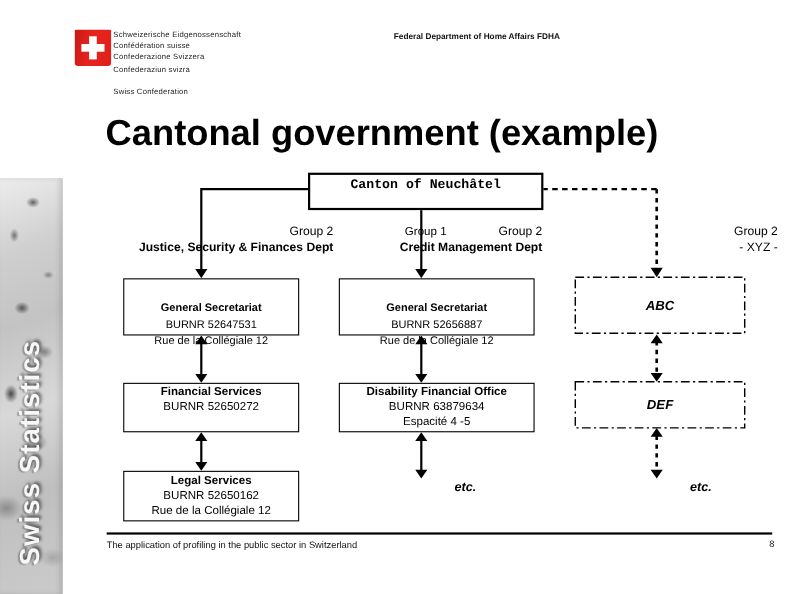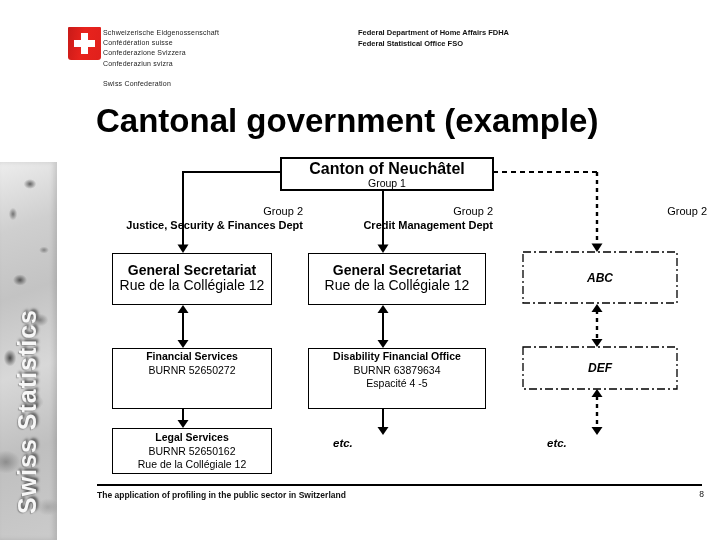--- a/index.html
+++ b/index.html
@@ -30,63 +30,62 @@
   .cross:after{content:"";position:absolute;left:6px;top:13px;width:21px;height:7px;background:#fff;}
   .logo-text{position:absolute;left:103px;top:28px;font-size:7px;line-height:10.2px;color:#222;letter-spacing:.2px;}
   .logo-conf{margin-top:10px;}
   .dept{position:absolute;left:358px;top:28px;font-size:7.5px;font-weight:bold;line-height:10.5px;color:#111;}
   .title{position:absolute;left:96px;top:102px;width:560px;font-size:33px;font-weight:bold;letter-spacing:0;}
   
   .lines-svg{position:absolute;left:0;top:0;width:720px;height:540px;z-index:1;}
   .obox{position:absolute;background:#fff;text-align:center;z-index:2;box-sizing:border-box;}
   .obox .t{font-weight:bold;}
   .canton{left:280px;top:157px;width:214px;height:34px;border:2px solid #000;padding-top:2px;}
-  .canton .t{font-size:16px;line-height:15px;}
-  .canton .s{font-size:10.5px;line-height:14px;}
-  .r1{top:253px;height:52px;border:1.5px solid #000;padding-top:9px;font-size:14px;line-height:15px;}
-  .r2{top:348px;height:61px;border:1.5px solid #000;padding-top:1px;font-size:10.5px;line-height:13.5px;}
+  .canton .t{font-size:12px;line-height:15px;font-family:Liberation Mono, monospace;}
+  .canton .s{font-size:10.5px;line-height:14px;margin-top:28px;}
+  .r1{top:253px;height:52px;border:1.5px solid #000;padding-top:19px;font-size:10px;line-height:15px;}
+  .r2{top:348px;height:45px;border:1.5px solid #000;padding-top:1px;font-size:10.5px;line-height:13.5px;}
   .r3{top:428px;height:46px;border:1.5px solid #000;padding-top:2px;font-size:10.5px;line-height:13.5px;}
   .c1{left:112px;width:160px;}
   .c2{left:308px;width:178px;}
   .dashbox{position:absolute;left:523px;width:154px;background:transparent;border:none;
     display:flex;align-items:center;justify-content:center;z-index:2;
     font-size:12px;font-weight:bold;font-style:italic;text-align:center;}
   .abc{top:252px;height:51px;}
   .def{top:347px;height:42px;}
   .grp{position:absolute;top:205px;width:220px;text-align:right;z-index:3;font-size:11px;line-height:13.5px;}
   .grp .d{font-weight:bold;}
   .grp.g3 .d{font-weight:normal;}
   .g1{left:83px;} .g2{left:273px;} .g3{left:487px;}
-  .etc{position:absolute;top:437px;width:100px;text-align:left;z-index:3;
+  .etc{position:absolute;top:437px;width:100px;text-align:right;z-index:3;
     font-size:11.5px;font-weight:bold;font-style:italic;}
   .etc2{left:333px;} .etc3{left:547px;}
   
   .fline{position:absolute;left:97px;top:484px;width:605px;height:1.5px;background:#000;}
-  .ftext{position:absolute;left:97px;top:489px;font-size:8.5px;font-weight:bold;line-height:12.5px;color:#111;}
+  .ftext{position:absolute;left:97px;top:489px;font-size:8.5px;font-weight:normal;line-height:12.5px;color:#111;}
   .pnum{position:absolute;left:688px;top:489px;width:16px;text-align:right;font-size:8.5px;color:#111;}
 </style>
 </head>
 <body>
 
 <div class="slide">
 
   <div class="photo"></div>
   <div class="vtext">Swiss Statistics</div>
 
   <div class="cross"></div>
   <div class="logo-text">
     <div>Schweizerische Eidgenossenschaft</div>
     <div>Confédération suisse</div>
     <div>Confederazione Svizzera</div>
     <div>Confederaziun svizra</div>
     <div class="logo-conf">Swiss Confederation</div>
   </div>
   <div class="dept">
     <div>Federal Department of Home Affairs FDHA</div>
-    <div>Federal Statistical Office FSO</div>
   </div>
 
   <div class="title">Cantonal government (example)</div>
 
   <svg class="lines-svg" viewBox="0 0 720 540" xmlns="http://www.w3.org/2000/svg">
 
     <path d="M281,172 L183,172 L183,245" stroke="#000" stroke-width="2" fill="none"></path>
     <polygon points="177.5,244.5 188.5,244.5 183,253" fill="#000"></polygon>
 
     <path d="M383,191 L383,245" stroke="#000" stroke-width="2" fill="none"></path>
@@ -132,38 +131,41 @@
   <div class="grp g1">
     <div>Group 2</div>
     <div class="d">Justice, Security &amp; Finances Dept</div>
   </div>
   <div class="grp g2">
     <div>Group 2</div>
     <div class="d">Credit Management Dept</div>
   </div>
   <div class="grp g3">
     <div>Group 2</div>
+    <div class="d">- XYZ -</div>
   </div>
 
   <div class="obox r1 c1">
     <div class="t">General Secretariat</div>
+    <div>BURNR 52647531</div>
     <div>Rue de la Collégiale 12</div>
   </div>
   <div class="obox r2 c1">
     <div class="t">Financial Services</div>
     <div>BURNR 52650272</div>
   </div>
   <div class="obox r3 c1">
     <div class="t">Legal Services</div>
     <div>BURNR 52650162</div>
     <div>Rue de la Collégiale 12</div>
   </div>
 
   <div class="obox r1 c2">
     <div class="t">General Secretariat</div>
+    <div>BURNR 52656887</div>
     <div>Rue de la Collégiale 12</div>
   </div>
   <div class="obox r2 c2">
     <div class="t">Disability Financial Office</div>
     <div>BURNR 63879634</div>
     <div>Espacité 4 -5</div>
   </div>
   <div class="etc etc2">etc.</div>
 
   <div class="dashbox abc">ABC</div>

